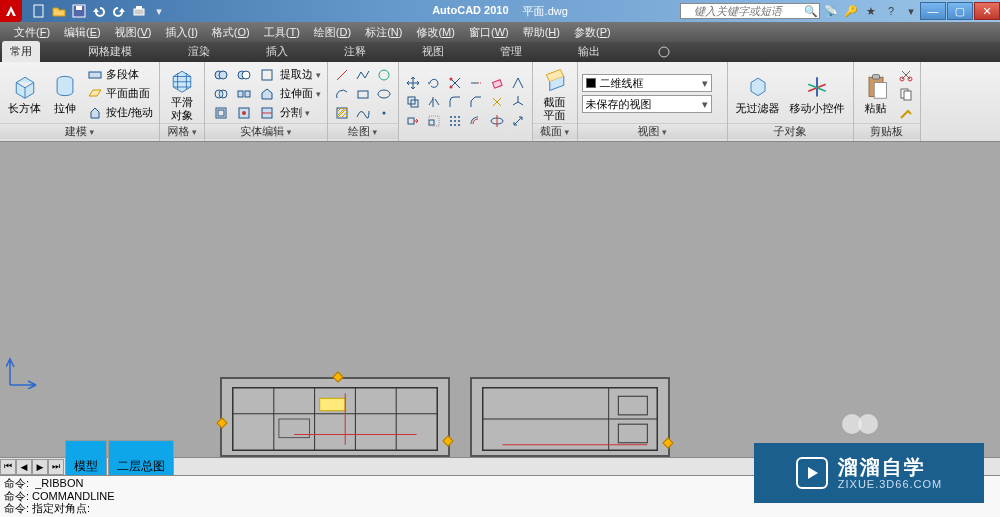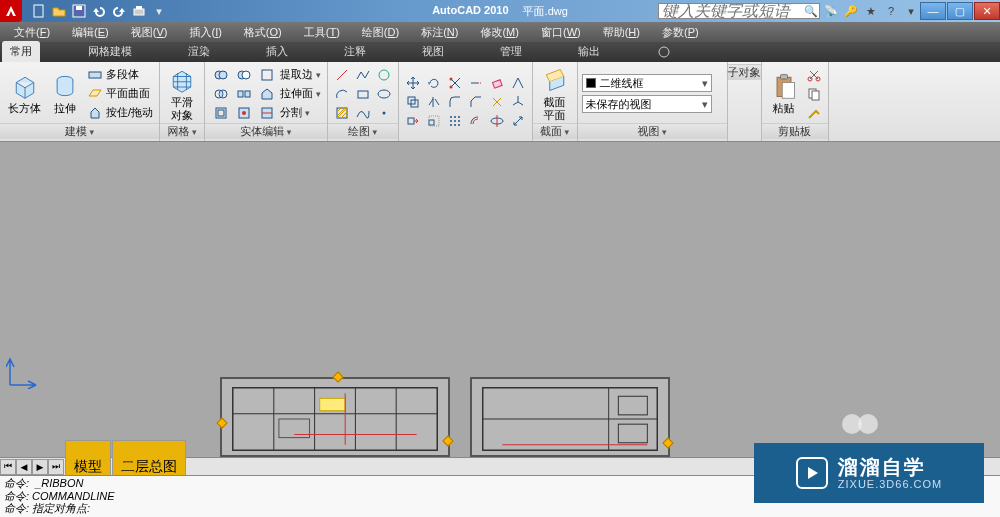--- a/index.html
+++ b/index.html
@@ -7,30 +7,30 @@
 
 
 .titlebar { height: 22px; background: linear-gradient(to right, #3b6ea5 0%, #6699cc 40%, #9ac4e8 100%); display: flex; align-items: center; color: #fff; position: relative; }
 .app-logo { width: 22px; height: 22px; background: #c00; display: flex; align-items: center; justify-content: center; margin-right: 4px; border-radius: 0 0 4px 0; }
 .app-logo svg { width: 14px; height: 14px; }
 .qat { display: flex; gap: 2px; margin-left: 4px; }
 .qat-btn { width: 18px; height: 18px; display: flex; align-items: center; justify-content: center; color: #e8e8e8; cursor: pointer; }
 .title-center { position: absolute; left: 50%; transform: translateX(-50%); display: flex; gap: 14px; font-size: 12px; }
 .title-app { font-weight: bold; }
 .search-area { position: absolute; right: 180px; display: flex; align-items: center; }
-.search-input { width: 162px; height: 16px; font-size: 16px; border: 1px solid #888; padding: 0 3px; font-style: italic; color: #888; }
+.search-input { width: 140px; height: 16px; font-size: 11px; border: 1px solid #888; padding: 0 13px; font-style: italic; color: #888; }
 .info-btns { position: absolute; right: 80px; display: flex; gap: 2px; }
 .info-btns .qat-btn { color: #444; }
 .win-controls { position: absolute; right: 0; display: flex; height: 18px; }
 .win-btn { width: 26px; height: 18px; display: flex; align-items: center; justify-content: center; cursor: pointer; }
 .win-min, .win-max { background: linear-gradient(#78b7f0, #4e8fd0); color: #fff; border: 1px solid #3a6a9a; margin-right: 1px; }
 .win-close { background: linear-gradient(#e67060, #c0392b); color: #fff; border: 1px solid #922; }
 
 
-.menubar { height: 20px; background: linear-gradient(#767676, #555); display: flex; align-items: center; padding-left: 8px; gap: 10px; color: #eee; }
+.menubar { height: 20px; background: linear-gradient(#767676, #555); display: flex; align-items: center; padding-left: 8px; gap: 2px; color: #eee; }
 .menu-item { padding: 2px 6px; cursor: pointer; }
 .menu-ul { text-decoration: underline; }
 
 
 .ribbon-tabs { height: 20px; background: linear-gradient(#4a4a4a, #333); display: flex; align-items: flex-end; padding-left: 2px; gap: 40px; }
 .rtab { padding: 3px 8px; color: #ddd; cursor: pointer; font-size: 11px; }
 .rtab.active { background: #e8e8e8; color: #222; border-radius: 3px 3px 0 0; }
 .rtab-out { margin-left: 3px; display:flex; align-items:center; color:#ddd; padding:3px 6px; }
 
 
@@ -62,24 +62,24 @@
 .floorplan { position:absolute; bottom:0; left:220px; width:230px; height:80px; border:2px solid #555; background:#b8b8b8; }
 .floorplan2 { position:absolute; bottom:0; left:470px; width:200px; height:80px; border:2px solid #555; background:#b8b8b8; }
 .fp-inner { position:absolute; inset:8px 10px 4px 10px; border:1px solid #333; }
 .handle { width:8px; height:8px; background:#ffb400; transform:rotate(45deg); position:absolute; border:1px solid #aa7700; }
 
 .ucs { position:absolute; left:6px; bottom:68px; }
 
 .model-tabs { position:absolute; bottom:42px; left:0; right:0; height:18px; background:#e4e4e4; display:flex; align-items:center; border-top:1px solid #888; }
 .mt-nav { display:flex; gap:0; }
 .mt-btn { width:16px; height:16px; border:1px solid #999; background:#ddd; display:flex; align-items:center; justify-content:center; font-size:9px; cursor:pointer; }
-.mt-tab { padding:17px 8px; border:1px solid #999; background:#eab308; font-size:14px; margin-left:1px; cursor:pointer; }
+.mt-tab { padding:17px 8px; border:1px solid #999; background:#0ea5e9; font-size:12px; margin-left:1px; cursor:pointer; }
 
 .cmd { position:absolute; bottom:0; left:0; right:0; height:42px; background:#f8f8f8; border-top:1px solid #888; font-family: SimSun, monospace; font-size:12px; padding:1px 4px; line-height:1.15; }
-.cmd-line { white-space:pre;font-style:italic; }
+.cmd-line { white-space:pre; }
 
 
 .watermark { position:absolute; right:16px; bottom:14px; width:230px; height:60px; background:#1b5f8f; display:flex; align-items:center; justify-content:center; gap:10px; color:#fff; }
 .wm-logo { width:32px; height:32px; border:2px solid #fff; border-radius:6px; display:flex; align-items:center; justify-content:center; }
 .wm-text { display:flex; flex-direction:column; line-height:1.1; }
 .wm-cn { font-size:20px; font-weight:bold; letter-spacing:2px; }
 .wm-en { font-size:11px; letter-spacing:1px; color:#cde; }
 
 
 .svg-ico { width:16px; height:16px; }
@@ -513,20 +513,40 @@
           </div>
         <div class="combo">
             <span>未保存的视图</span>
           </div>
       </div>
     </div>
     <div class="panel-label dd">视图</div>
   </div>
 
   <div class="panel">
+    <div class="panel-body">
+      <div class="bigbtn">
+        <div class="ico">
+            <svg class="svg-big" viewBox="0 0 32 32">
+              <path d="M8 12 L16 7 L24 12 L24 22 L16 27 L8 22 Z" fill="#cde6f7" stroke="#2a72b5"></path>
+            </svg>
+          </div>
+        <div class="lbl">无过滤器</div>
+      </div>
+      <div class="bigbtn">
+        <div class="ico">
+            <svg class="svg-big" viewBox="0 0 32 32">
+              <line x1="16" y1="28" x2="16" y2="6" stroke="#25a" stroke-width="2"></line>
+              <line x1="6" y1="22" x2="26" y2="14" stroke="#c33" stroke-width="2"></line>
+              <line x1="6" y1="14" x2="26" y2="22" stroke="#2a8" stroke-width="2"></line>
+            </svg>
+          </div>
+        <div class="lbl">移动小控件</div>
+      </div>
+    </div>
     <div class="panel-label">子对象</div>
   </div>
 
   <div class="panel">
     <div class="panel-body">
       <div class="bigbtn">
         <div class="ico">
             <svg class="svg-big" viewBox="0 0 32 32">
               <rect x="8" y="6" width="16" height="22" fill="#c96" stroke="#864"></rect>
               <rect x="12" y="3" width="8" height="5" rx="1" fill="#bbb" stroke="#666"></rect>

